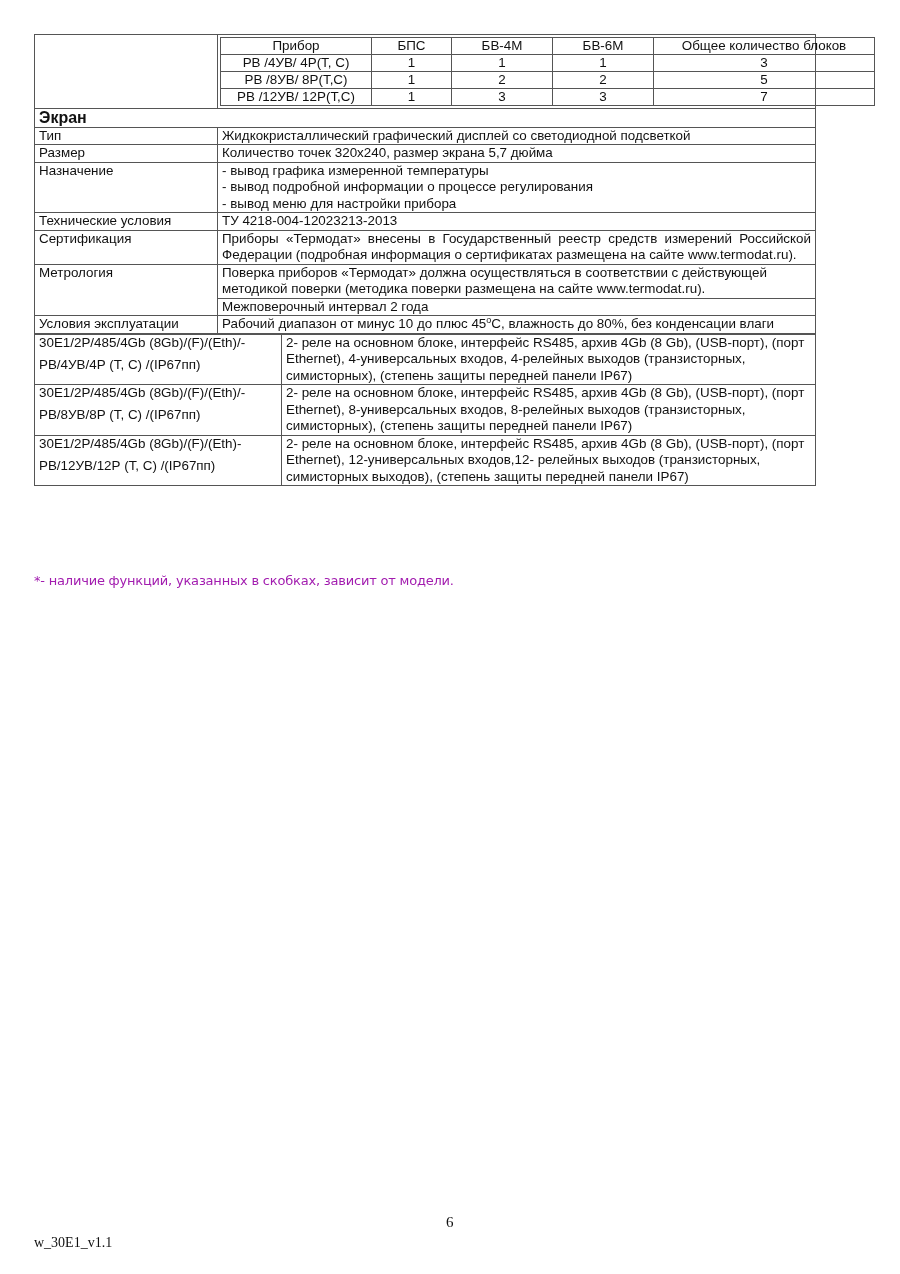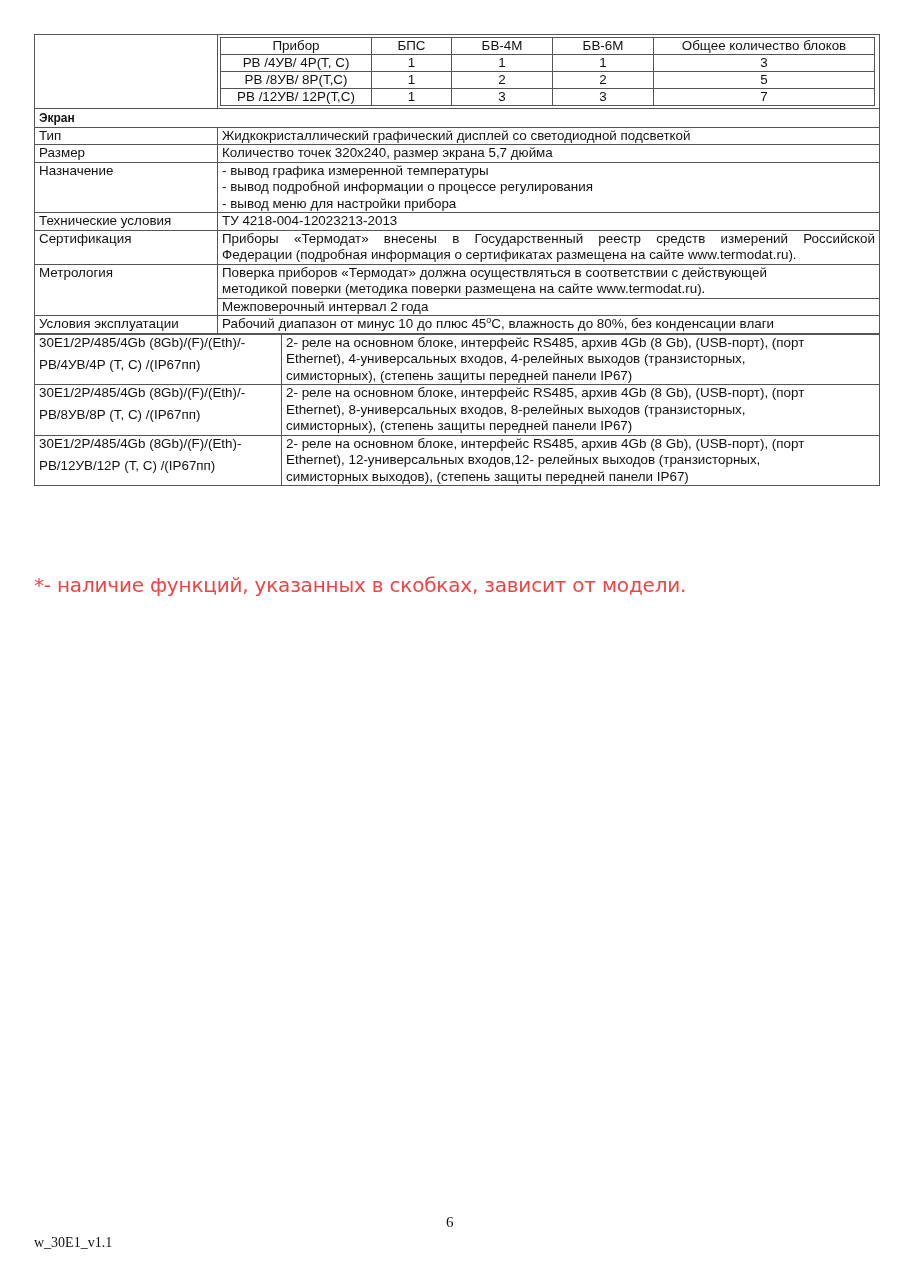--- a/index.html
+++ b/index.html
@@ -1,34 +1,34 @@
 <!DOCTYPE html>
 <html><head>
 <meta charset="utf-8">
 <style>
   html, body { margin:0; padding:0; background:#ffffff; }
   body { width:900px; height:1274px; position:relative; overflow:hidden; color:#111; }
   .doc { position:absolute; left:34px; top:34px; width:846px; font-family:"Liberation Sans", sans-serif; font-size:13.4px; line-height:16.5px; }
-  .spec { width:846px; border-collapse:collapse; table-layout:fixed; border:1.4px solid #444; }
+  .spec { width:782px; border-collapse:collapse; table-layout:fixed; border:1.4px solid #444; }
   .spec td { border:1px solid #555; padding:0 4px; vertical-align:top; }
   .spec td.lbl { width:174px; }
-  .section-title td { font-weight:bold; font-size:12px; padding-top:1px; padding-bottom:0; }
+  .section-title td { font-weight:bold; font-size:16px; padding-top:1px; padding-bottom:0; }
   .blk-wrap { padding:2px 4px 2px 2px !important; }
   .blocks { border-collapse:collapse; table-layout:fixed; width:655px; border:1.2px solid #444; }
   .blocks td, .blocks th { border:1px solid #555; text-align:center; font-weight:normal; padding:0; height:16px; line-height:16px; }
   .blocks th.c1 { width:150px; }
   .blocks th.c2 { width:79px; }
   .blocks th.c3 { width:100px; }
   .blocks th.c4 { width:100px; }
   .mass { margin-top:3px; margin-bottom:5px; padding-left:1px; }
   .models td.m-lbl { width:238px; }
   .models td.m-lbl span { display:block; }
   .m-lbl .l1 { height:18px; }
   .m-lbl .l2 { padding-top:4px; }
-  .note { position:absolute; left:34px; top:573px; font-family:"DejaVu Sans", sans-serif; font-size:20px; color:#ef4444; letter-spacing:-0.2px; }
+  .note { position:absolute; left:34px; top:573px; font-family:"DejaVu Sans", sans-serif; font-size:13px; color:#a21caf; letter-spacing:-0.2px; }
   .pagenum { position:absolute; left:446px; top:1214px; font-family:"Liberation Serif", serif; font-size:15px; }
   .docid { position:absolute; left:34px; top:1235px; font-family:"Liberation Serif", serif; font-size:14px; }
   sup { font-size:9px; line-height:0; vertical-align:5px; }
 </style>
 </head>
 <body>
 
 <div class="doc">
   <table class="spec">
 

